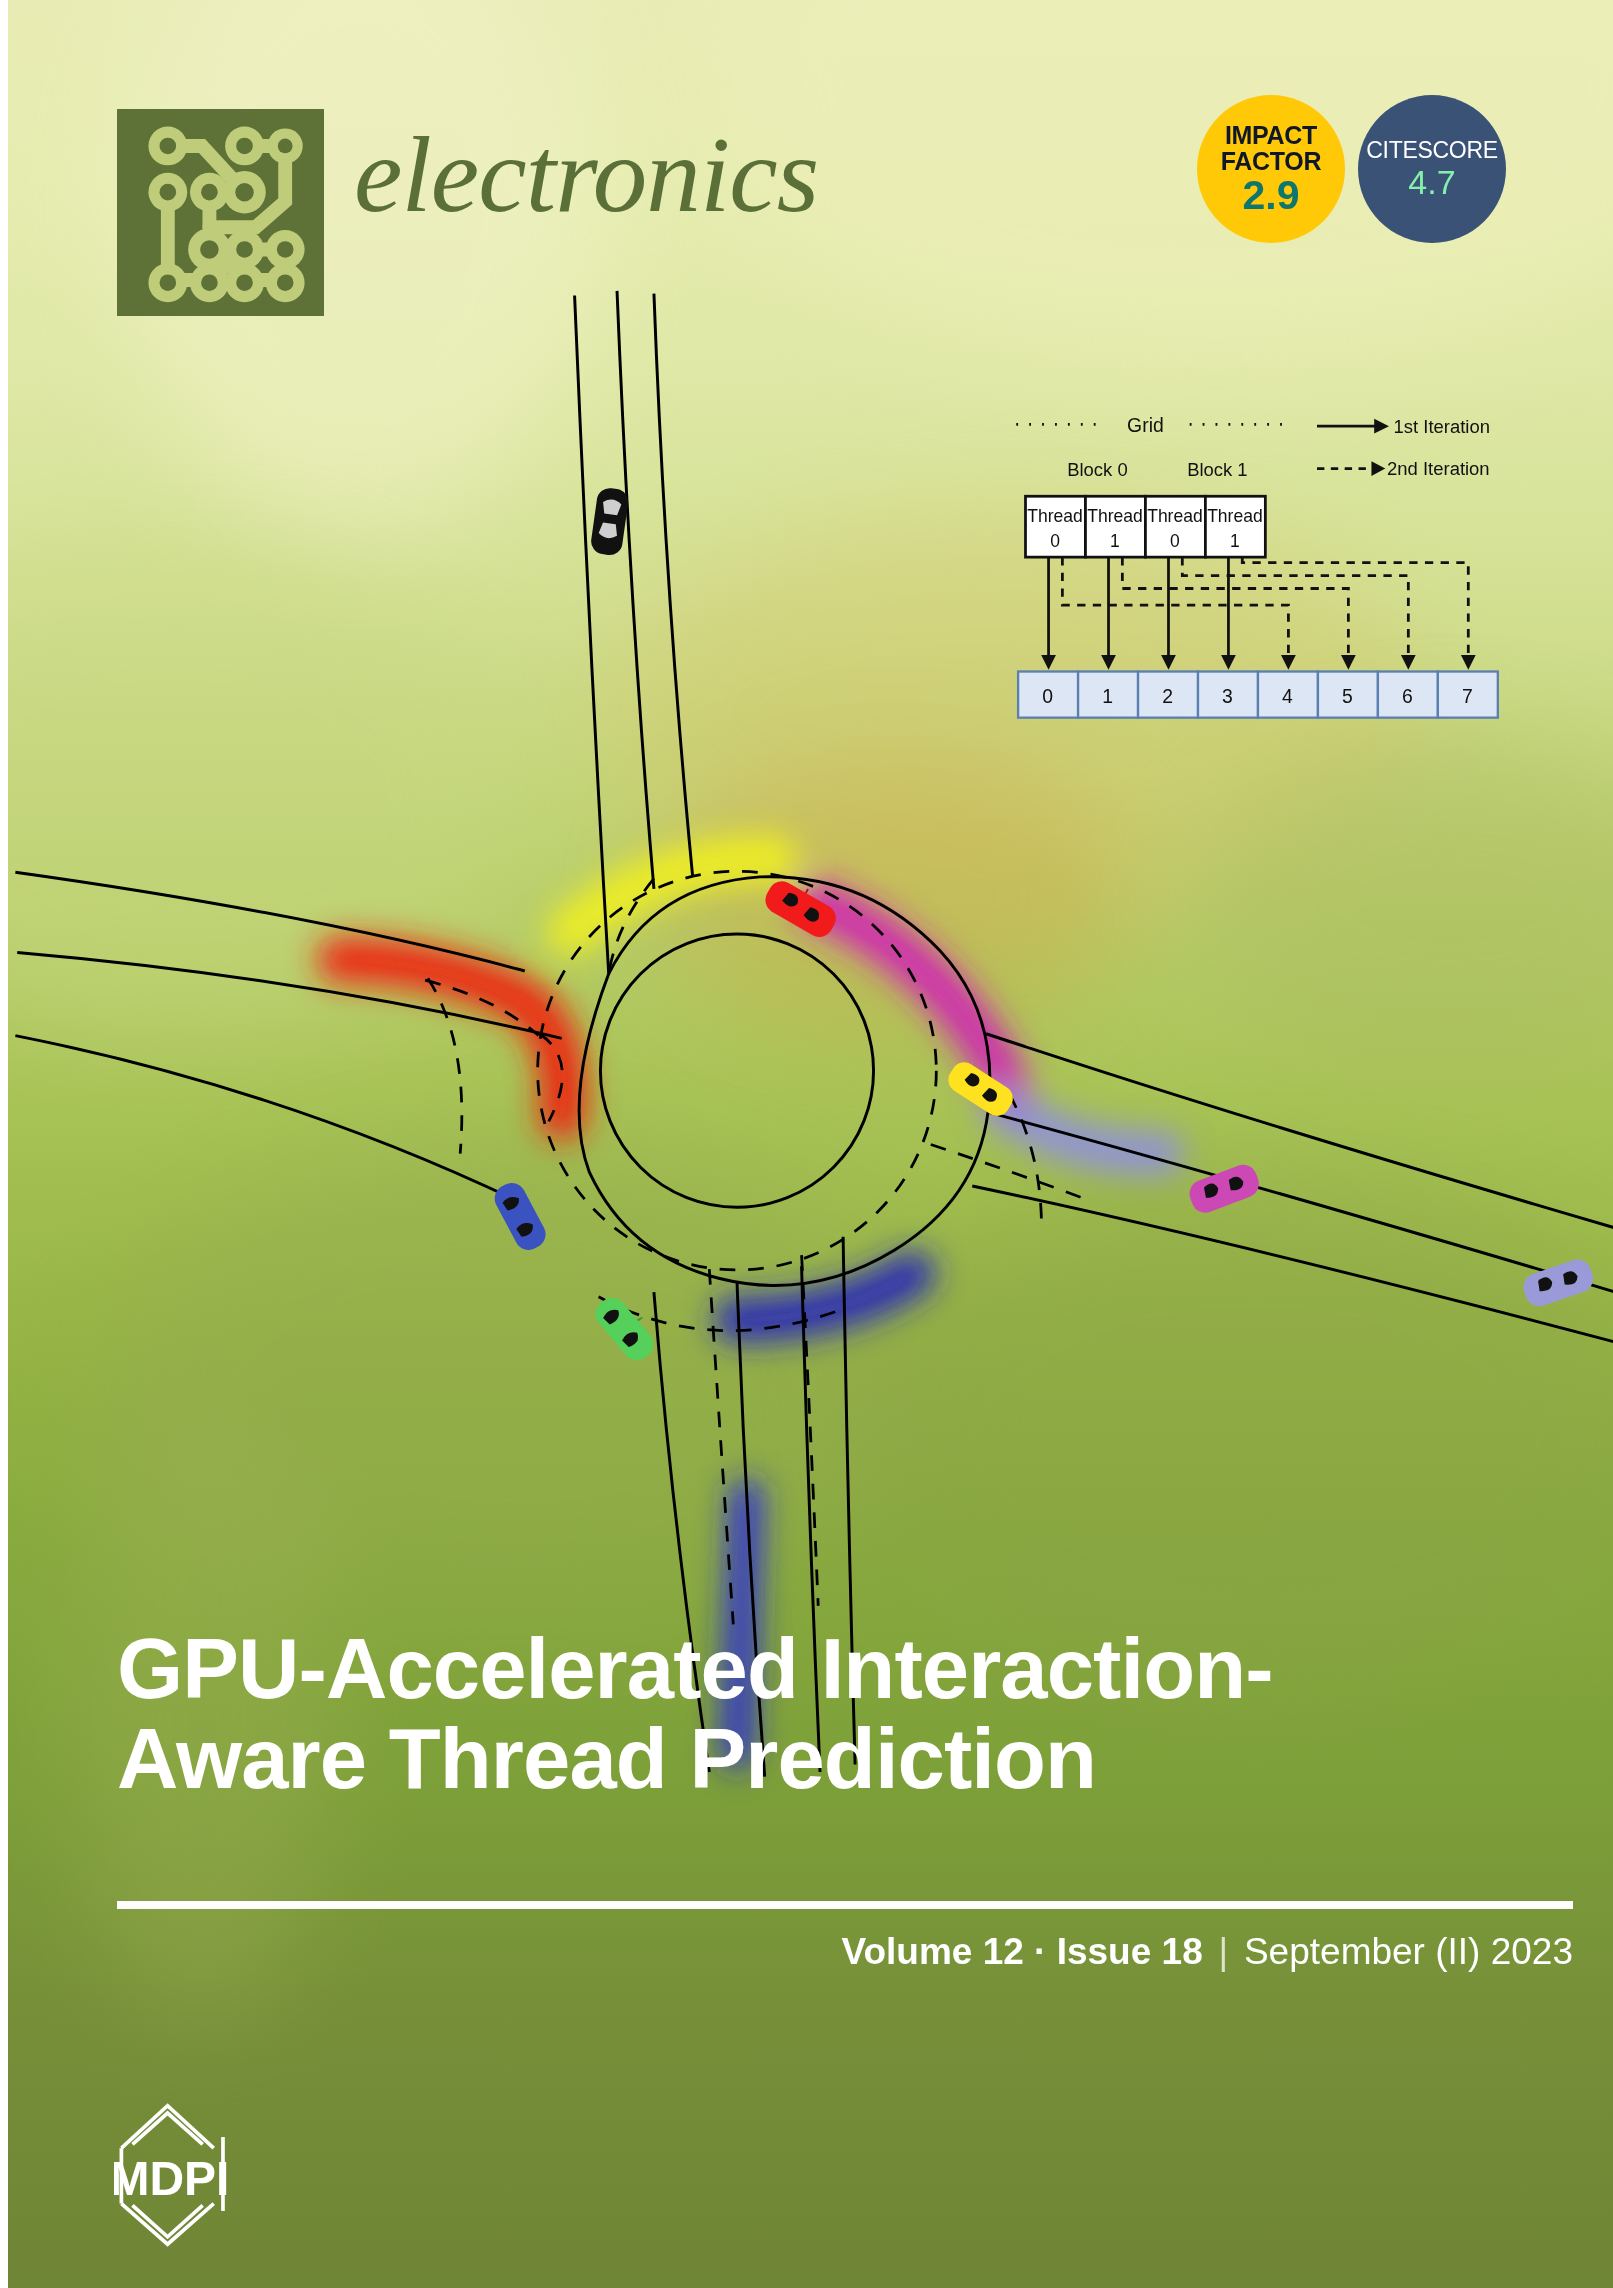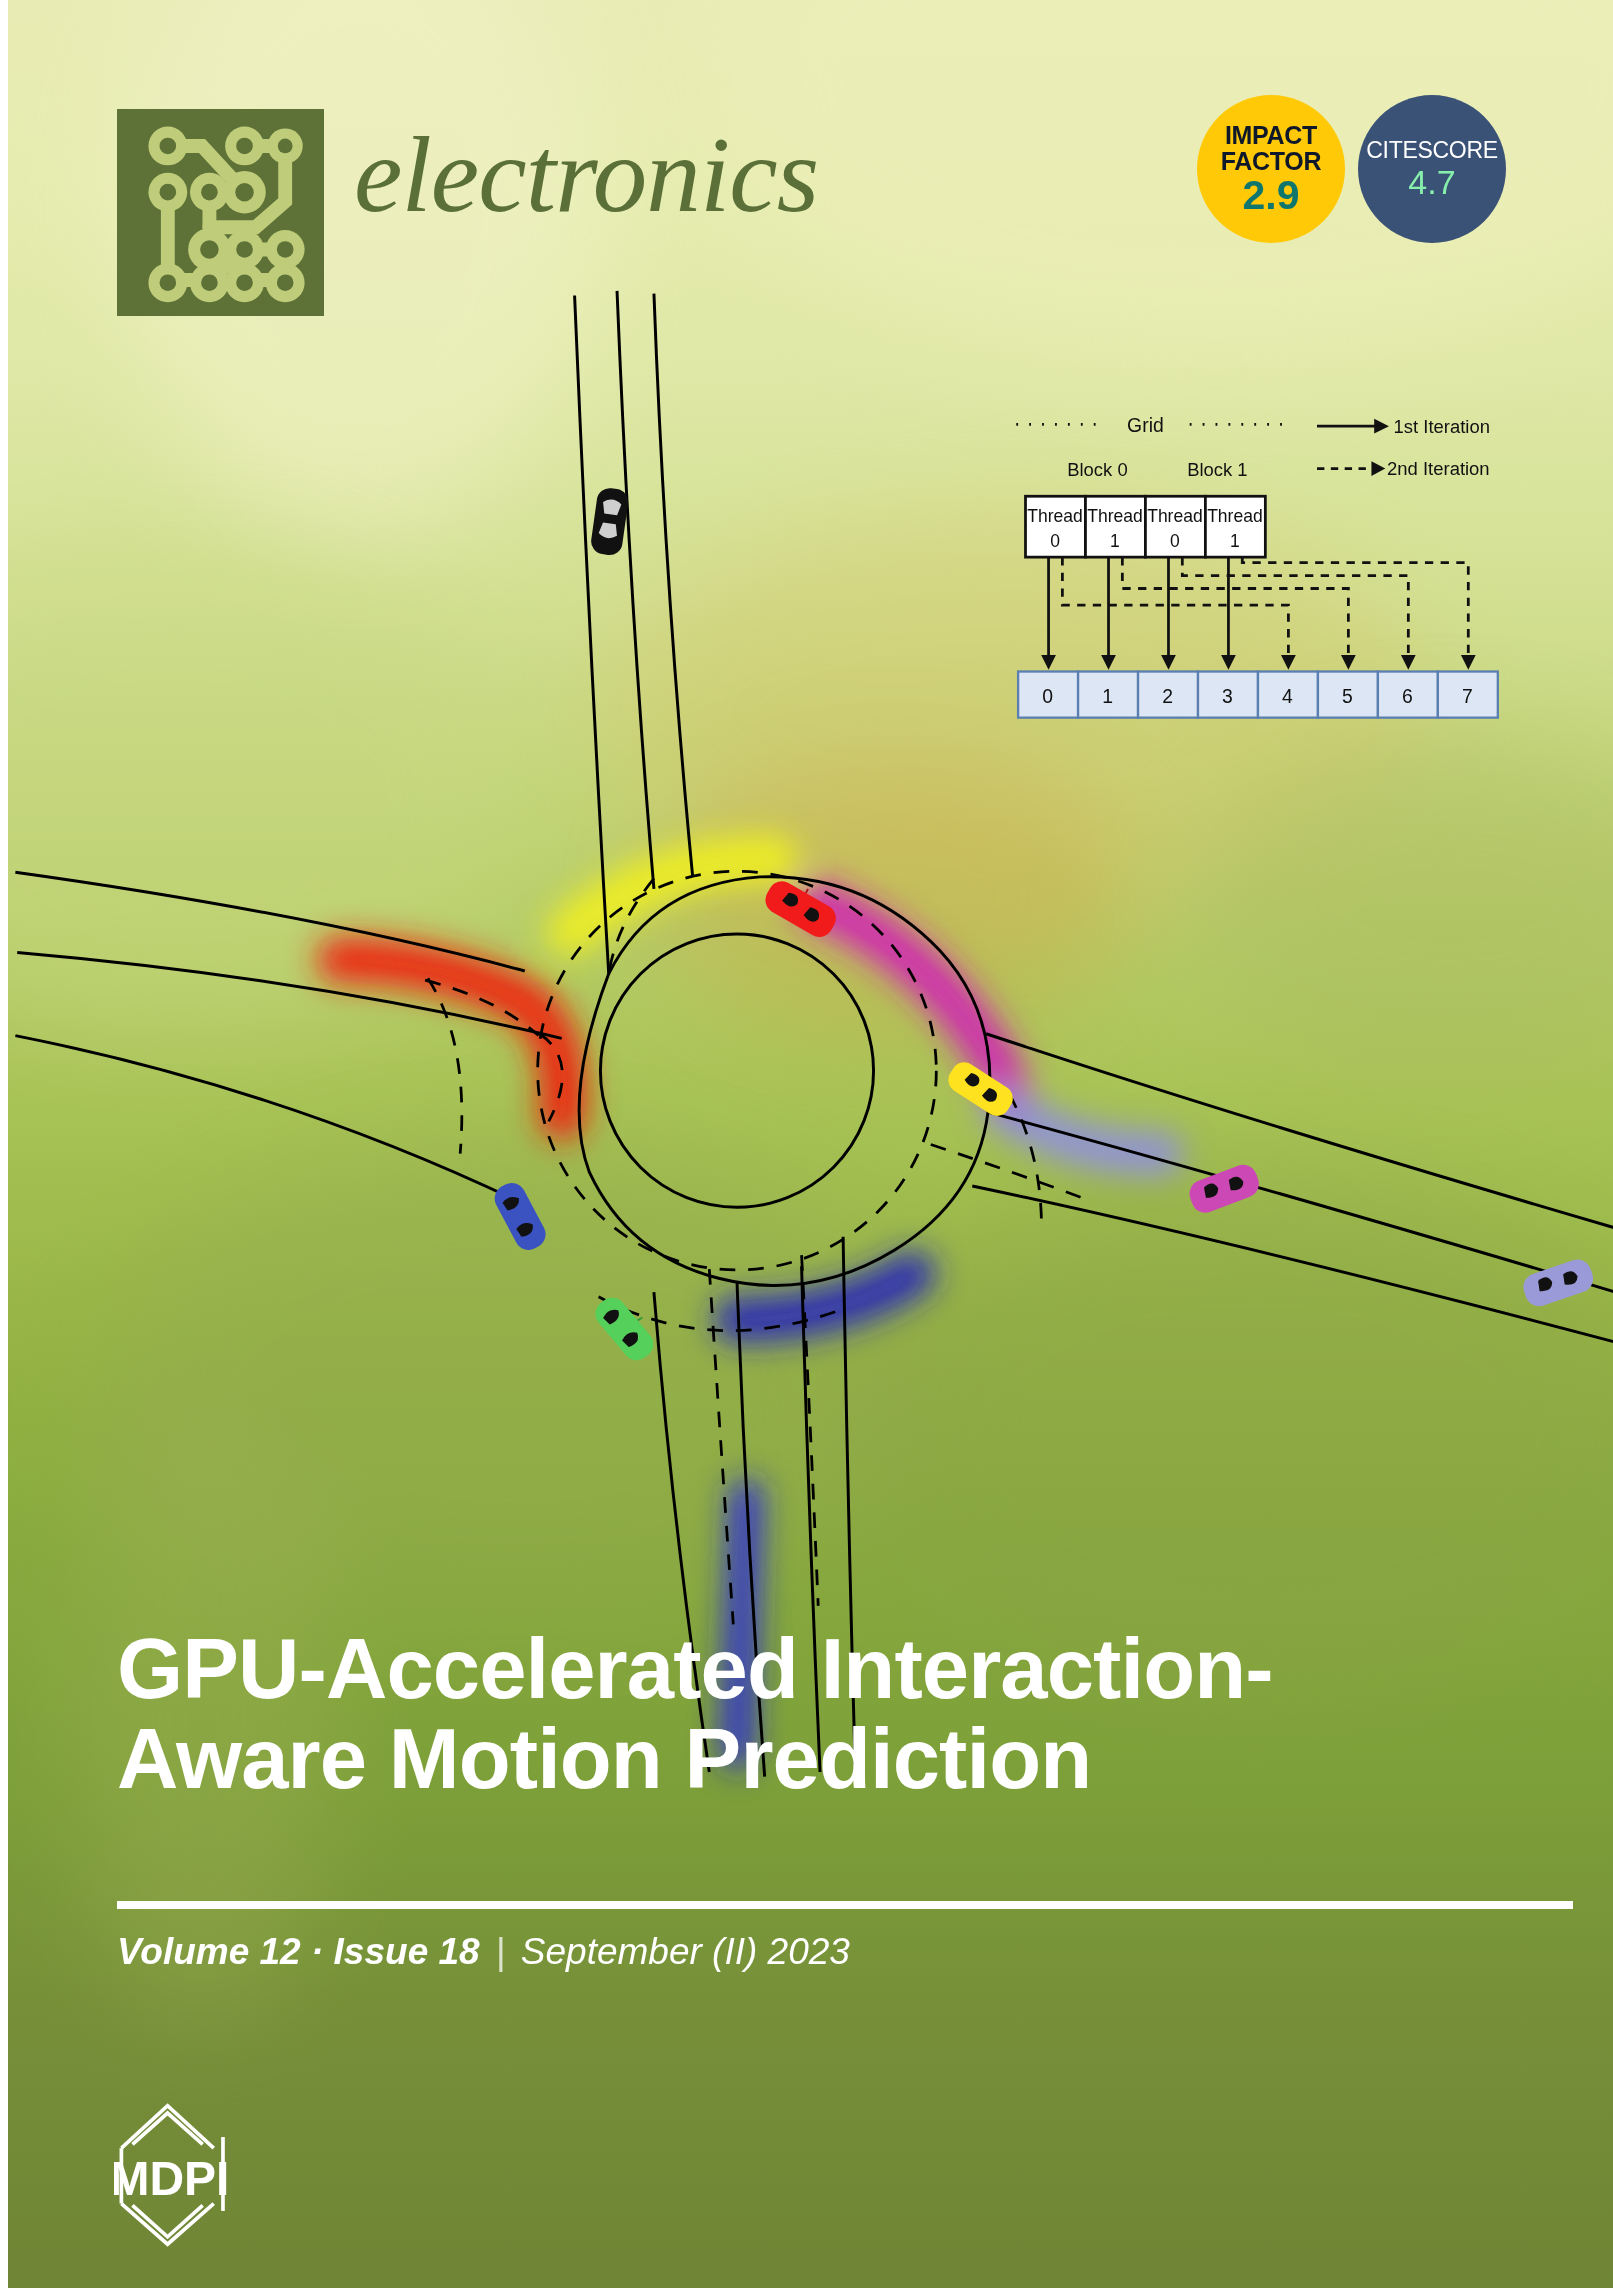--- a/index.html
+++ b/index.html
@@ -33,22 +33,22 @@
   
   #gpu-diagram{position:absolute;left:997px;top:404px;width:517px;height:360px;}
   #gpu-diagram svg{position:absolute;left:0;top:0;}
   .gtxt{font-family:"Liberation Sans",sans-serif;fill:#111;}
 
   
   #cover-title{position:absolute;left:109px;top:1624px;width:1421px;
       font-size:85px;font-weight:bold;color:#ffffff;line-height:1.06;letter-spacing:-0.9px;
       font-family:"Liberation Sans",sans-serif;}
   #rule{position:absolute;left:109px;top:1901px;width:1456px;height:8.3px;background:#ffffff;}
-  #issue-line{position:absolute;left:109px;top:1931px;width:1456px;
-      font-size:37px;color:#ffffff;font-style:italic;}
+  #issue-line{position:absolute;left:109px;top:1931px;width:1456px;text-align:right;
+      font-size:37px;color:#ffffff;}
   #issue-line .b{font-weight:bold;}
   #issue-line .sep{opacity:.75;padding:0 5.5px;font-weight:300;}
 
   #mdpi-logo{position:absolute;left:106px;top:2100px;width:157px;height:148px;text-align:right;}
   #footer-links{position:absolute;left:305px;top:2109px;font-size:37px;color:#fff;line-height:1.38;}
 </style>
 </head>
 <body>
 
 <div id="cover">
@@ -311,21 +311,21 @@
         <text class="gtxt" x="421" y="31" font-size="20">1st Iteration</text>
         <line x1="338" y1="70" x2="400" y2="70" stroke="#111" stroke-width="3" stroke-dasharray="8 7"></line>
         <path d="M412 70 l-15 -8 v16 z" fill="#111"></path>
         <text class="gtxt" x="414" y="77" font-size="20">2nd Iteration</text>
       </g>
     </svg>
   </div>
 
   <div id="cover-title">
     <div>GPU-Accelerated Interaction-</div>
-    <div>Aware Motion Prediction</div>
+    <div>Aware Thread Prediction</div>
   </div>
 
   <div id="rule"></div>
 
   <div id="issue-line">
     <span class="b">Volume 12</span>
     <span class="b">·</span>
     <span class="b">Issue 18</span>
     <span class="sep">|</span>
     <span>September (II) 2023</span>

